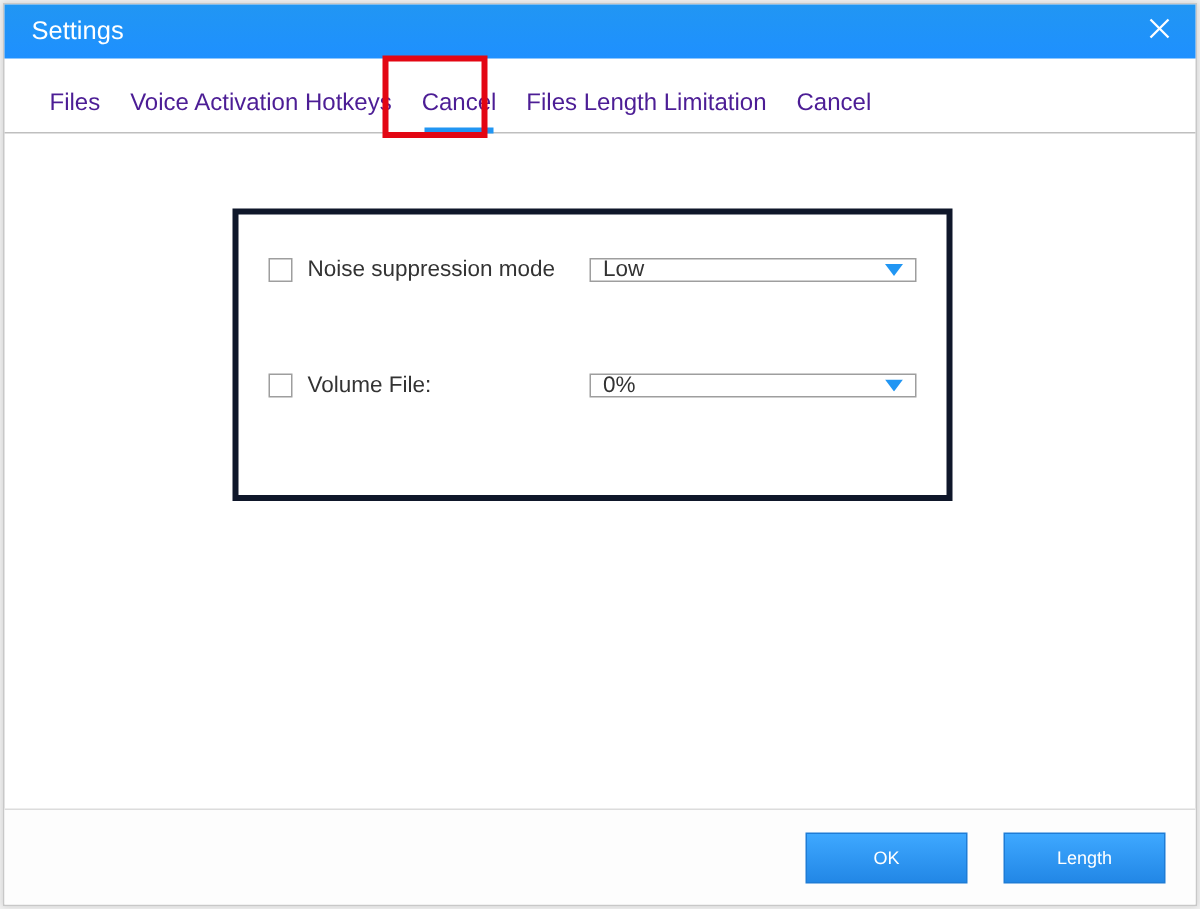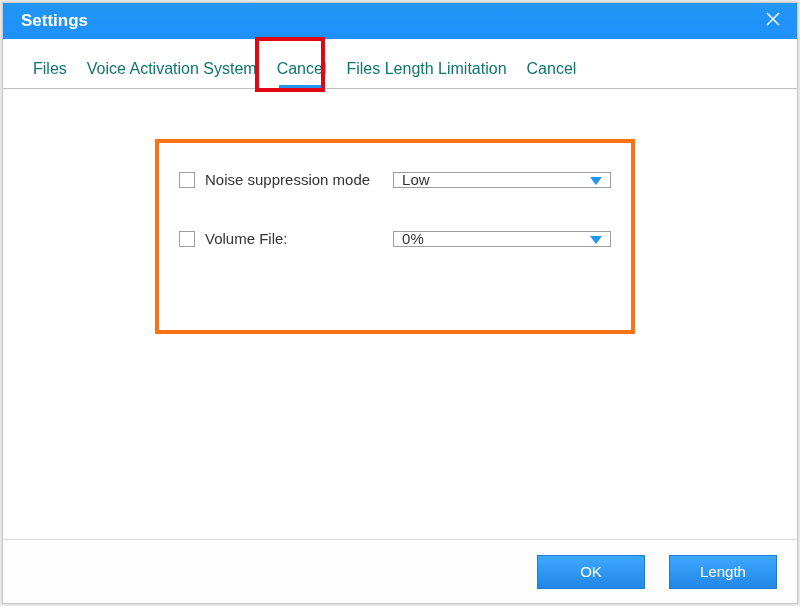--- a/index.html
+++ b/index.html
@@ -25,42 +25,42 @@
     background: #1e90ff;
     background: linear-gradient(#2196f3,#1e90ff);
     height: 36px;
     display: flex;
     align-items: center;
     color: #fff;
     font-size: 17px;
     padding-left: 18px;
     position: relative;
   }
-  .titlebar .title { flex: 1; font-weight: bold; }
+  .titlebar .title { flex: 1; }
   .close-btn {
     width: 48px;
     height: 36px;
     display: flex;
     align-items: center;
     justify-content: center;
     cursor: pointer;
   }
   .close-btn svg { width: 14px; height: 14px; stroke: #fff; stroke-width: 1.5; }
   .tabs {
     display: flex;
     align-items: flex-end;
     height: 50px;
     padding: 0 20px;
     border-bottom: 1px solid #bfbfbf;
     gap: 0;
   }
   .tab {
     padding: 14px 10px 10px 10px;
     font-size: 16px;
-    color: #0f766e;
+    color: #4c1d95;
     cursor: pointer;
     white-space: nowrap;
     position: relative;
     text-align: right;
   }
   .tab.active::after {
     content: "";
     position: absolute;
     left: 12px;
     right: 12px;
@@ -76,25 +76,25 @@
   .content {
     flex: 1;
     position: relative;
   }
   .panel {
     position: absolute;
     left: 152px;
     top: 50px;
     width: 480px;
     height: 195px;
-    border: 4px solid #f97316;
+    border: 4px solid #0f172a;
     padding: 28px 20px;
     display: flex;
     flex-direction: column;
-    gap: 42px;
+    gap: 60px;
   }
   .row {
     display: flex;
     align-items: center;
   }
   .checkbox {
     width: 16px;
     height: 16px;
     border: 1px solid #9e9e9e;
     background: #fff;
@@ -132,21 +132,21 @@
     background: #fdfdfd;
   }
   .btn {
     min-width: 108px;
     height: 34px;
     display: flex;
     align-items: center;
     justify-content: center;
     background: linear-gradient(#3ea8ff,#2287e6);
     color: #fff;
-    font-size: 15px;
+    font-size: 12px;
     cursor: pointer;
     border: 1px solid #1e7cd6;
   }
 </style>
 </head>
 <body>
 
 <div class="window">
 
   <div class="titlebar">
@@ -156,21 +156,21 @@
         <svg viewBox="0 0 14 14">
             <line x1="1" y1="1" x2="13" y2="13"></line>
             <line x1="13" y1="1" x2="1" y2="13"></line>
           </svg>
       </span>
     </div>
   </div>
 
   <div class="tabs" style="position:relative;">
     <div class="tab">Files</div>
-    <div class="tab">Voice Activation System</div>
+    <div class="tab">Voice Activation Hotkeys</div>
     <div class="tab active">Cancel</div>
     <div class="tab">Files Length Limitation</div>
     <div class="tab">Cancel</div>
     <div class="highlight-tab" style="left:252px; top:-2px; width:70px; height:55px;"></div>
   </div>
 
   <div class="content">
     <div class="panel">
 
       <div class="row">

